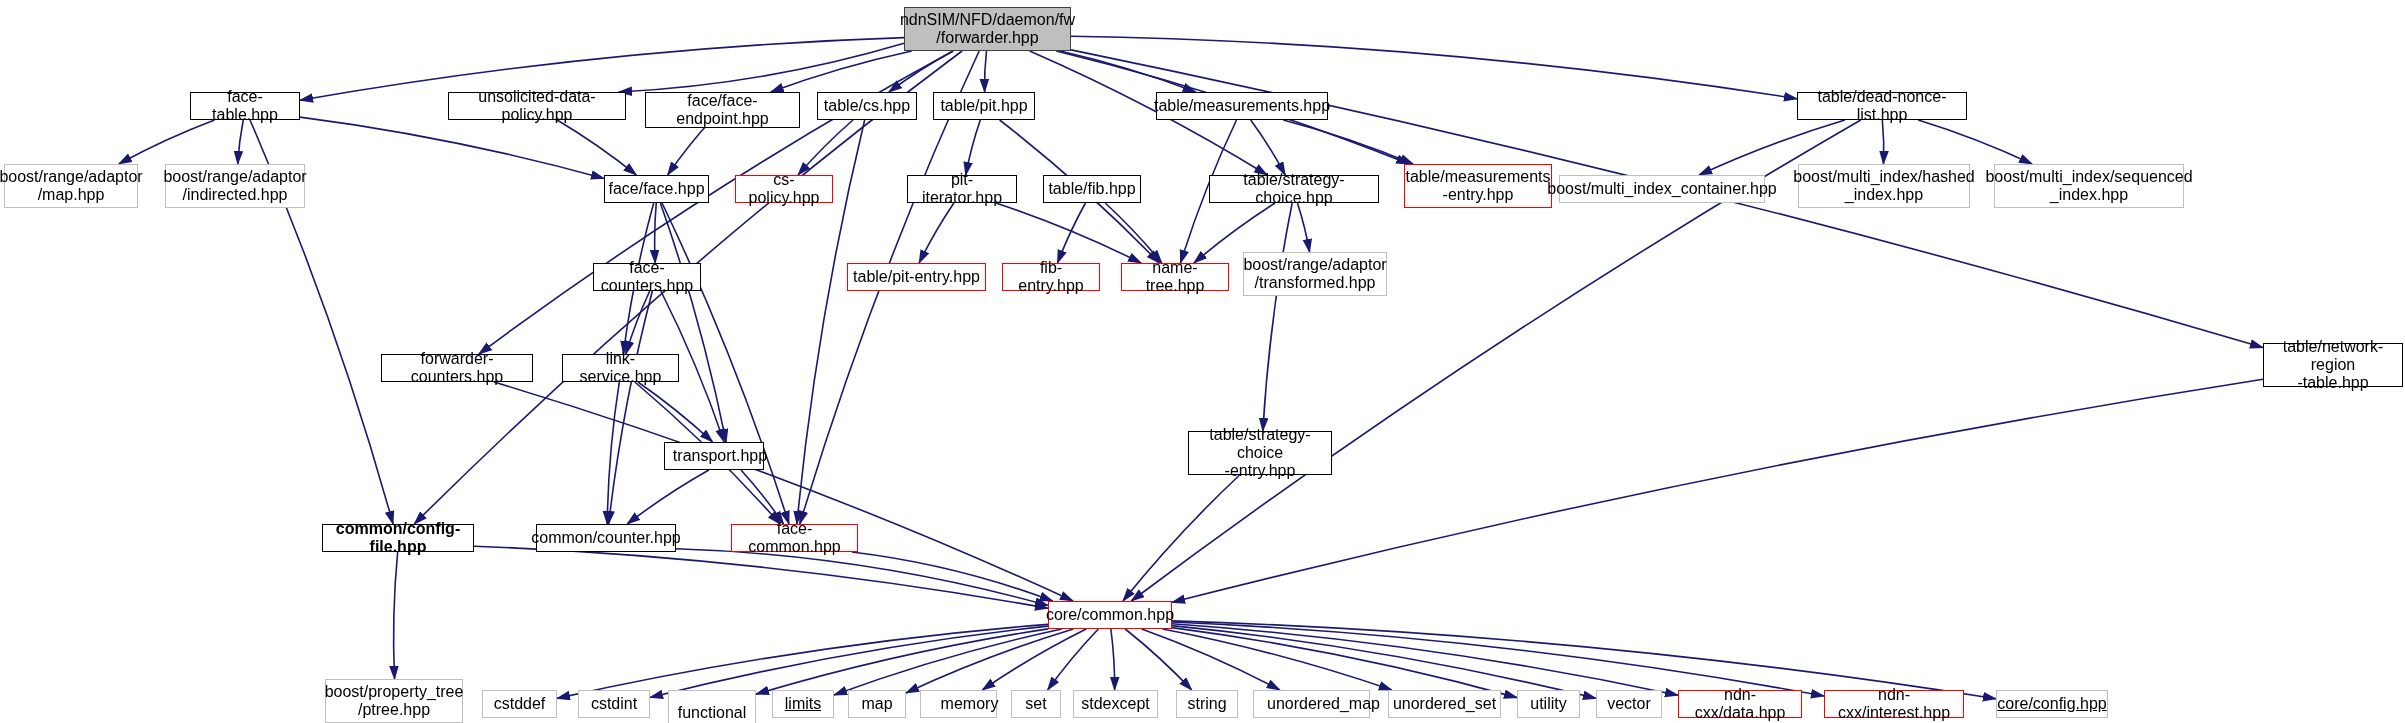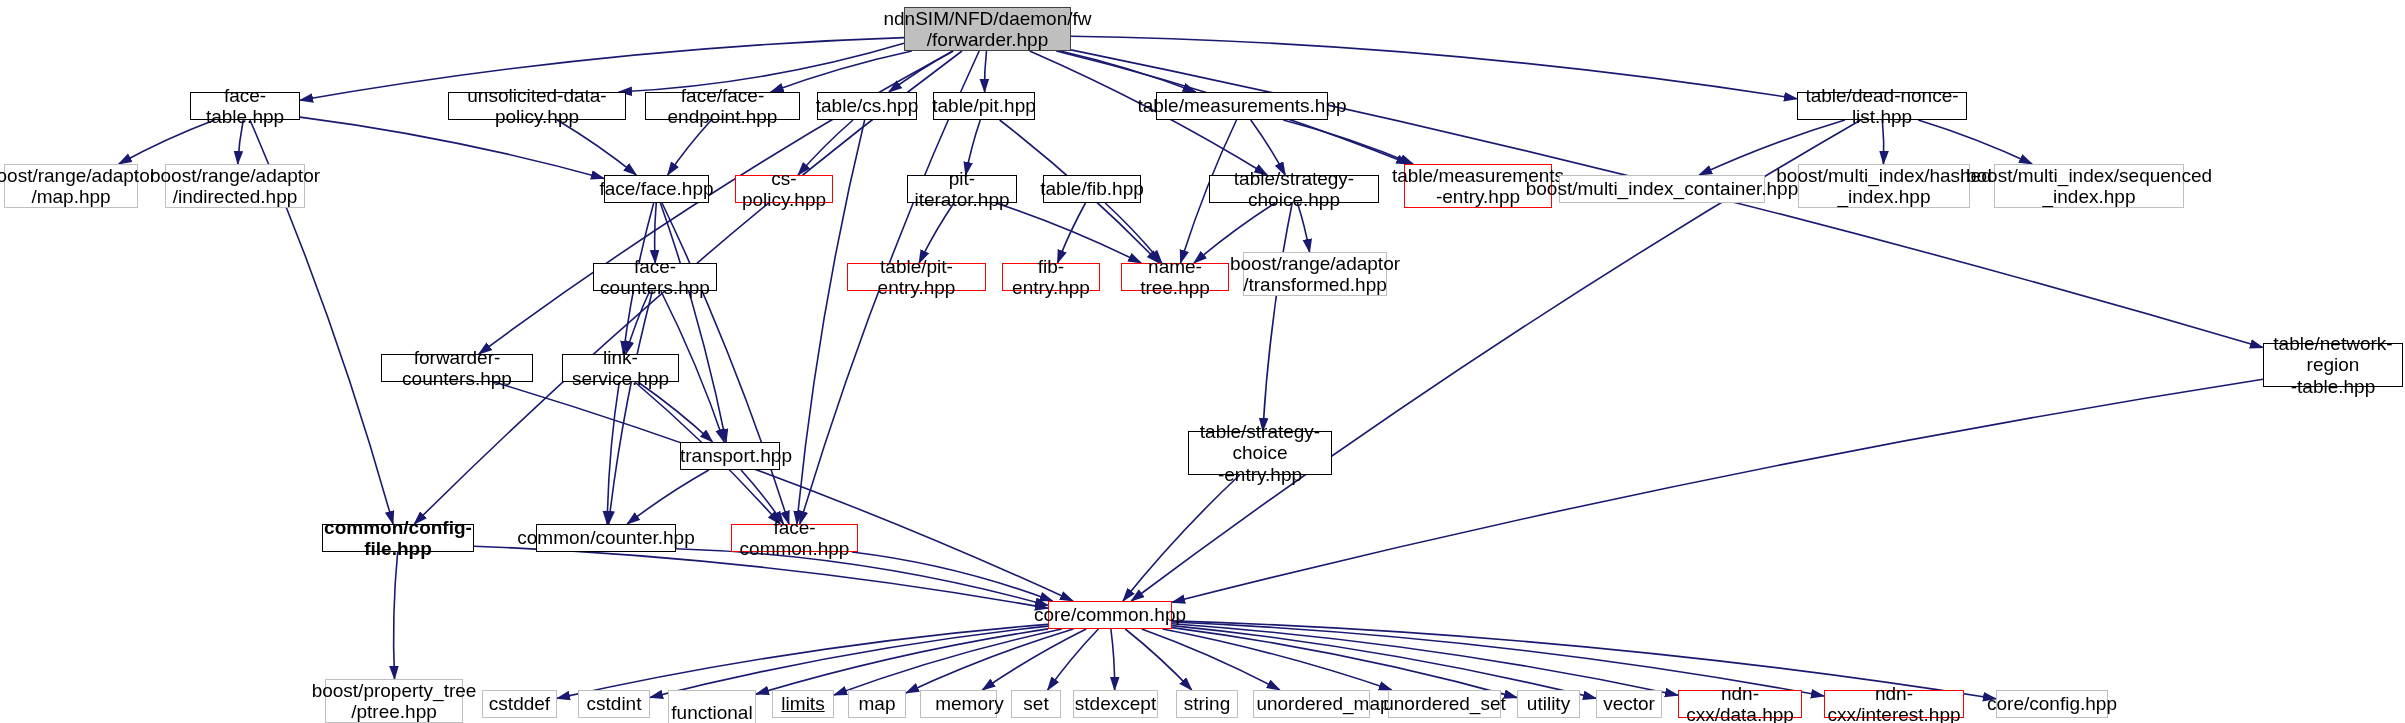--- a/index.html
+++ b/index.html
@@ -1,20 +1,20 @@
 <!DOCTYPE html>
 <html><head>
 <meta charset="utf-8">
 <style>
   html,body{margin:0;padding:0;background:#ffffff;}
   body{font-family:"Liberation Sans", sans-serif;}
   #graph-wrap{position:relative;width:2405px;height:723px;overflow:hidden;background:#fff;}
   svg#edges{position:absolute;left:0;top:0;width:2405px;height:723px;}
   .node{position:absolute;box-sizing:border-box;display:flex;align-items:center;justify-content:center;
-        text-align:center;background:#ffffff;font-size:19px;line-height:1.12;color:#000;
+        text-align:center;background:#ffffff;font-size:16px;line-height:1.12;color:#000;
         font-family:"Liberation Sans", sans-serif;white-space:pre-line;z-index:5;}
   .node.b-black{border:1.5px solid #000000;}
   .node.b-red{border:1.6px solid #ff0000;}
   .node.b-grey{border:1.4px solid #bfbfbf;}
   .node.root{background:#bfbfbf;border:1.5px solid #404040;}
   .node span{display:block;padding:0 5px;}
 </style>
 </head>
 <body>
 
@@ -98,52 +98,52 @@
         <path d="M1172,623.7587301587301 Q1427.501888888889,641.79 1678,695.2412698412699" fill="none" stroke="#191970" stroke-width="1.6" marker-end="url(#arrow)"></path>
         <path d="M1172,622.0382653061224 Q1500.5905357142858,636.2259183673469 1824,696.0535714285714" fill="none" stroke="#191970" stroke-width="1.6" marker-end="url(#arrow)"></path>
         <path d="M1172,620.8577494692145 Q1586.4455846539045,633.8987120300188 1996,698.7091295116772" fill="none" stroke="#191970" stroke-width="1.6" marker-end="url(#arrow)"></path>
       </g>
   </svg>
   <div id="node-layer">
       <div class="node root" style="left: 904px; top: 7px; width: 167px; height: 44px;"><span>ndnSIM/NFD/daemon/fw
 /forwarder.hpp</span></div>
       <div class="node b-black" style="left: 190px; top: 92px; width: 110px; height: 28px;"><span>face-table.hpp</span></div>
       <div class="node b-black" style="left: 448px; top: 92px; width: 178px; height: 28px;"><span>unsolicited-data-policy.hpp</span></div>
-      <div class="node b-black" style="left: 645px; top: 92px; width: 155px; height: 28px;"><span>face/face-endpoint.hpp</span></div>
+      <div class="node b-black" style="left: 645px; top: 92px; width: 155px; height: 36px;"><span>face/face-endpoint.hpp</span></div>
       <div class="node b-black" style="left: 817px; top: 92px; width: 100px; height: 28px;"><span>table/cs.hpp</span></div>
       <div class="node b-black" style="left: 933px; top: 92px; width: 102px; height: 28px;"><span>table/pit.hpp</span></div>
       <div class="node b-black" style="left: 1156px; top: 92px; width: 172px; height: 28px;"><span>table/measurements.hpp</span></div>
       <div class="node b-black" style="left: 1797px; top: 92px; width: 170px; height: 28px;"><span>table/dead-nonce-list.hpp</span></div>
       <div class="node b-grey" style="left: 4px; top: 164px; width: 134px; height: 44px;"><span>boost/range/adaptor
 /map.hpp</span></div>
       <div class="node b-grey" style="left: 165px; top: 164px; width: 140px; height: 44px;"><span>boost/range/adaptor
 /indirected.hpp</span></div>
       <div class="node b-black" style="left: 604px; top: 175px; width: 105px; height: 28px;"><span>face/face.hpp</span></div>
       <div class="node b-red" style="left: 735px; top: 175px; width: 98px; height: 28px;"><span>cs-policy.hpp</span></div>
       <div class="node b-black" style="left: 907px; top: 175px; width: 110px; height: 28px;"><span>pit-iterator.hpp</span></div>
       <div class="node b-black" style="left: 1043px; top: 175px; width: 98px; height: 28px;"><span>table/fib.hpp</span></div>
       <div class="node b-black" style="left: 1209px; top: 175px; width: 170px; height: 28px;"><span>table/strategy-choice.hpp</span></div>
       <div class="node b-red" style="left: 1404px; top: 164px; width: 148px; height: 44px;"><span>table/measurements
 -entry.hpp</span></div>
       <div class="node b-grey" style="left: 1559px; top: 175px; width: 206px; height: 28px;"><span>boost/multi_index_container.hpp</span></div>
       <div class="node b-grey" style="left: 1798px; top: 164px; width: 172px; height: 44px;"><span>boost/multi_index/hashed
 _index.hpp</span></div>
       <div class="node b-grey" style="left: 1994px; top: 164px; width: 190px; height: 44px;"><span>boost/multi_index/sequenced
 _index.hpp</span></div>
-      <div class="node b-black" style="left: 593px; top: 263px; width: 124px; height: 28px;"><span>face-counters.hpp</span></div>
+      <div class="node b-black" style="left: 593px; top: 263px; width: 108px; height: 28px;"><span>face-counters.hpp</span></div>
       <div class="node b-red" style="left: 847px; top: 263px; width: 139px; height: 28px;"><span>table/pit-entry.hpp</span></div>
       <div class="node b-red" style="left: 1002px; top: 263px; width: 98px; height: 28px;"><span>fib-entry.hpp</span></div>
       <div class="node b-red" style="left: 1121px; top: 263px; width: 108px; height: 28px;"><span>name-tree.hpp</span></div>
       <div class="node b-grey" style="left: 1243px; top: 252px; width: 144px; height: 44px;"><span>boost/range/adaptor
 /transformed.hpp</span></div>
       <div class="node b-black" style="left: 381px; top: 354px; width: 152px; height: 28px;"><span>forwarder-counters.hpp</span></div>
       <div class="node b-black" style="left: 562px; top: 354px; width: 117px; height: 28px;"><span>link-service.hpp</span></div>
       <div class="node b-black" style="left: 2263px; top: 343px; width: 140px; height: 44px;"><span>table/network-region
 -table.hpp</span></div>
-      <div class="node b-black" style="left: 680px; top: 442px; width: 100px; height: 28px; padding-left: 12px;"><span>transport.hpp</span></div>
+      <div class="node b-black" style="left: 664px; top: 442px; width: 100px; height: 28px; padding-left: 12px;"><span>transport.hpp</span></div>
       <div class="node b-black" style="left: 1188px; top: 431px; width: 144px; height: 44px;"><span>table/strategy-choice
 -entry.hpp</span></div>
       <div class="node b-black" style="left: 322px; top: 524px; width: 152px; height: 28px; font-weight: bold;"><span>common/config-file.hpp</span></div>
       <div class="node b-black" style="left: 536px; top: 524px; width: 140px; height: 28px;"><span>common/counter.hpp</span></div>
       <div class="node b-red" style="left: 731px; top: 524px; width: 127px; height: 28px;"><span>face-common.hpp</span></div>
       <div class="node b-red" style="left: 1048px; top: 601px; width: 124px; height: 28px;"><span>core/common.hpp</span></div>
       <div class="node b-grey" style="left: 325px; top: 679px; width: 138px; height: 44px;"><span>boost/property_tree
 /ptree.hpp</span></div>
       <div class="node b-grey" style="left: 482px; top: 690px; width: 75px; height: 28px;"><span>cstddef</span></div>
       <div class="node b-grey" style="left: 578px; top: 690px; width: 72px; height: 28px;"><span>cstdint</span></div>
@@ -153,15 +153,15 @@
       <div class="node b-grey" style="left: 920px; top: 690px; width: 77px; height: 28px; padding-left: 22px;"><span>memory</span></div>
       <div class="node b-grey" style="left: 1011px; top: 690px; width: 50px; height: 28px;"><span>set</span></div>
       <div class="node b-grey" style="left: 1073px; top: 690px; width: 85px; height: 28px;"><span>stdexcept</span></div>
       <div class="node b-grey" style="left: 1176px; top: 690px; width: 62px; height: 28px;"><span>string</span></div>
       <div class="node b-grey" style="left: 1253px; top: 690px; width: 117px; height: 28px; padding-left: 24px;"><span>unordered_map</span></div>
       <div class="node b-grey" style="left: 1388px; top: 690px; width: 113px; height: 28px;"><span>unordered_set</span></div>
       <div class="node b-grey" style="left: 1517px; top: 690px; width: 63px; height: 28px;"><span>utility</span></div>
       <div class="node b-grey" style="left: 1596px; top: 690px; width: 66px; height: 28px;"><span>vector</span></div>
       <div class="node b-red" style="left: 1678px; top: 690px; width: 124px; height: 28px;"><span>ndn-cxx/data.hpp</span></div>
       <div class="node b-red" style="left: 1824px; top: 690px; width: 140px; height: 28px;"><span>ndn-cxx/interest.hpp</span></div>
-      <div class="node b-grey" style="left: 1996px; top: 690px; width: 112px; height: 28px;"><span>core/config.hpp</span></div>
+      <div class="node b-grey" style="left: 1996px; top: 690px; width: 112px; height: 28px; text-decoration: underline;"><span>core/config.hpp</span></div>
     </div>
 </div>
 
 </body></html>

